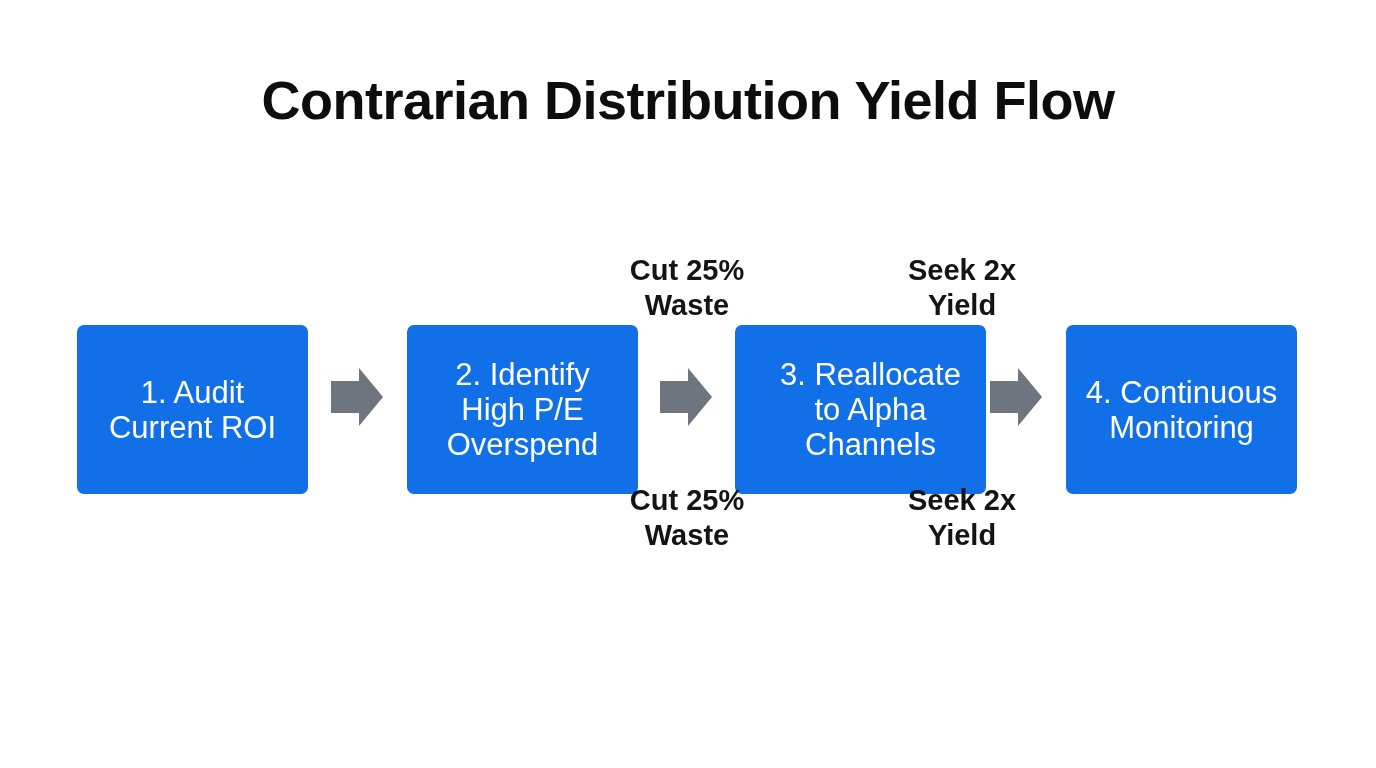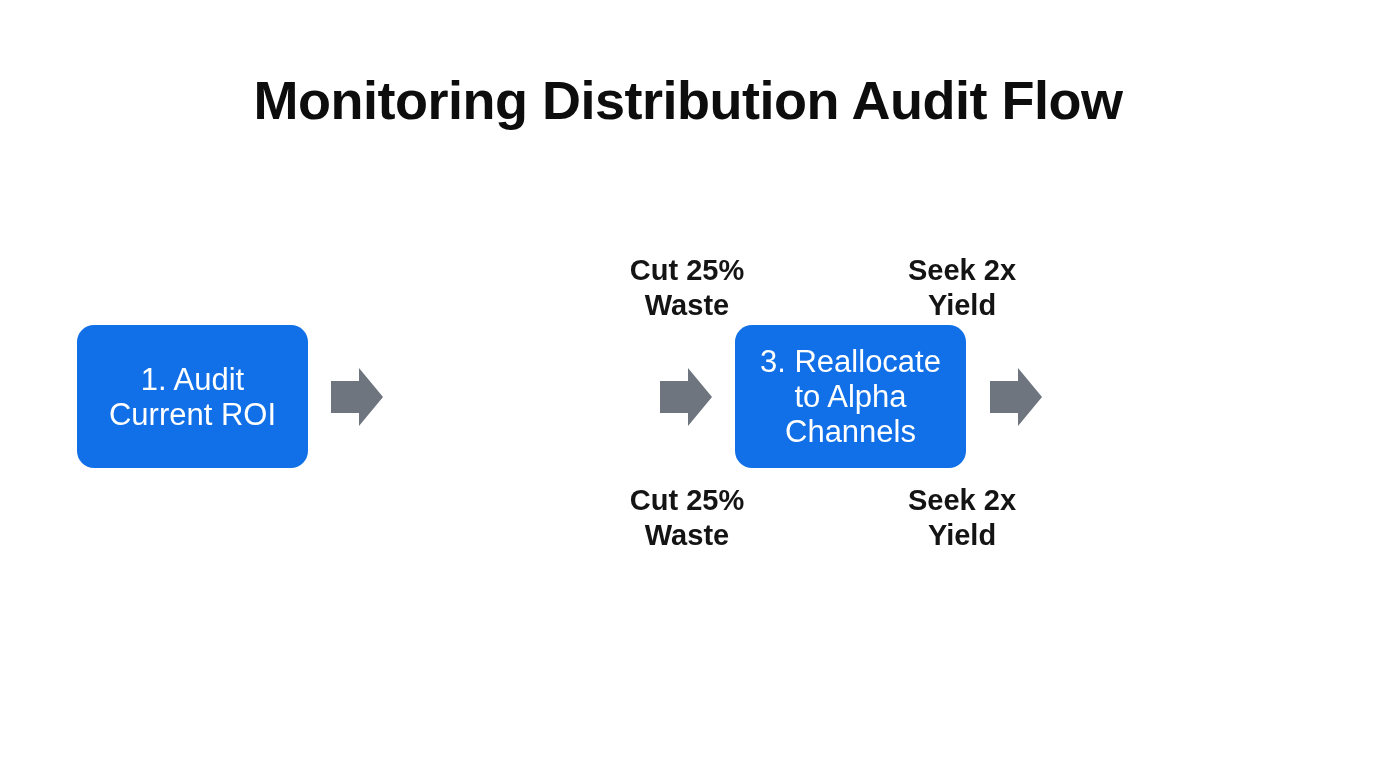--- a/index.html
+++ b/index.html
@@ -25,37 +25,37 @@
     font-size: 54px;
     line-height: 54px;
     font-weight: 700;
     letter-spacing: -0.5px;
     color: var(--title-text, #0d0d0d);
   }
   .step-box {
     position: absolute;
     top: 325px;
     width: 231px;
-    height: 143px;
-    border-radius: 17px;
+    height: 169px;
+    border-radius: 7px;
     background: var(--box-fill, #1170e8);
     display: flex;
     align-items: center;
     justify-content: center;
   }
   .step-label {
     color: var(--box-text, #ffffff);
     font-size: 31px;
     line-height: 35px;
     text-align: center;
     white-space: pre-line;
   }
   .box-1 { left: 77px; }
   .box-2 { left: 407px; }
-  .box-3 { left: 735px; }
+  .box-3 { left: 735px; padding-left: 20px; }
   .box-4 { left: 1066px; }
   .flow-arrow {
     position: absolute;
     top: 368px;
     width: 52px;
     height: 58px;
   }
   .arrow-1 { left: 331px; }
   .arrow-2 { left: 660px; }
   .arrow-3 { left: 990px; }
@@ -75,50 +75,59 @@
   .label-top { top: 253px; }
   .label-bottom { top: 483px; }
   .label-col-2 { left: 577px; }
   .label-col-3 { left: 852px; }
 </style>
 </head>
 <body>
 
 <div class="canvas">
 
-  <h1 class="title">Monitoring Distribution Audit Flow</h1>
+  <h1 class="title">Contrarian Distribution Yield Flow</h1>
 
   <div class="connector-label label-top label-col-2">Cut 25%
 Waste</div>
   <div class="connector-label label-top label-col-3">Seek 2x
 Yield</div>
 
   <div class="step-box box-1">
     <div class="step-label">1. Audit
 Current ROI</div>
   </div>
 
   <svg class="flow-arrow arrow-1" viewBox="0 0 52 58" aria-hidden="true">
     <polygon points="0,13 28,13 28,0 52,29 28,58 28,45 0,45"></polygon>
   </svg>
 
+  <div class="step-box box-2">
+    <div class="step-label">2. Identify
+High P/E
+Overspend</div>
+  </div>
 
   <svg class="flow-arrow arrow-2" viewBox="0 0 52 58" aria-hidden="true">
     <polygon points="0,13 28,13 28,0 52,29 28,58 28,45 0,45"></polygon>
   </svg>
 
   <div class="step-box box-3">
     <div class="step-label">3. Reallocate
 to Alpha
 Channels</div>
   </div>
 
   <svg class="flow-arrow arrow-3" viewBox="0 0 52 58" aria-hidden="true">
     <polygon points="0,13 28,13 28,0 52,29 28,58 28,45 0,45"></polygon>
   </svg>
 
+  <div class="step-box box-4">
+    <div class="step-label">4. Continuous
+Monitoring</div>
+  </div>
 
   <div class="connector-label label-bottom label-col-2">Cut 25%
 Waste</div>
   <div class="connector-label label-bottom label-col-3">Seek 2x
 Yield</div>
 
 </div>
 
 </body></html>

